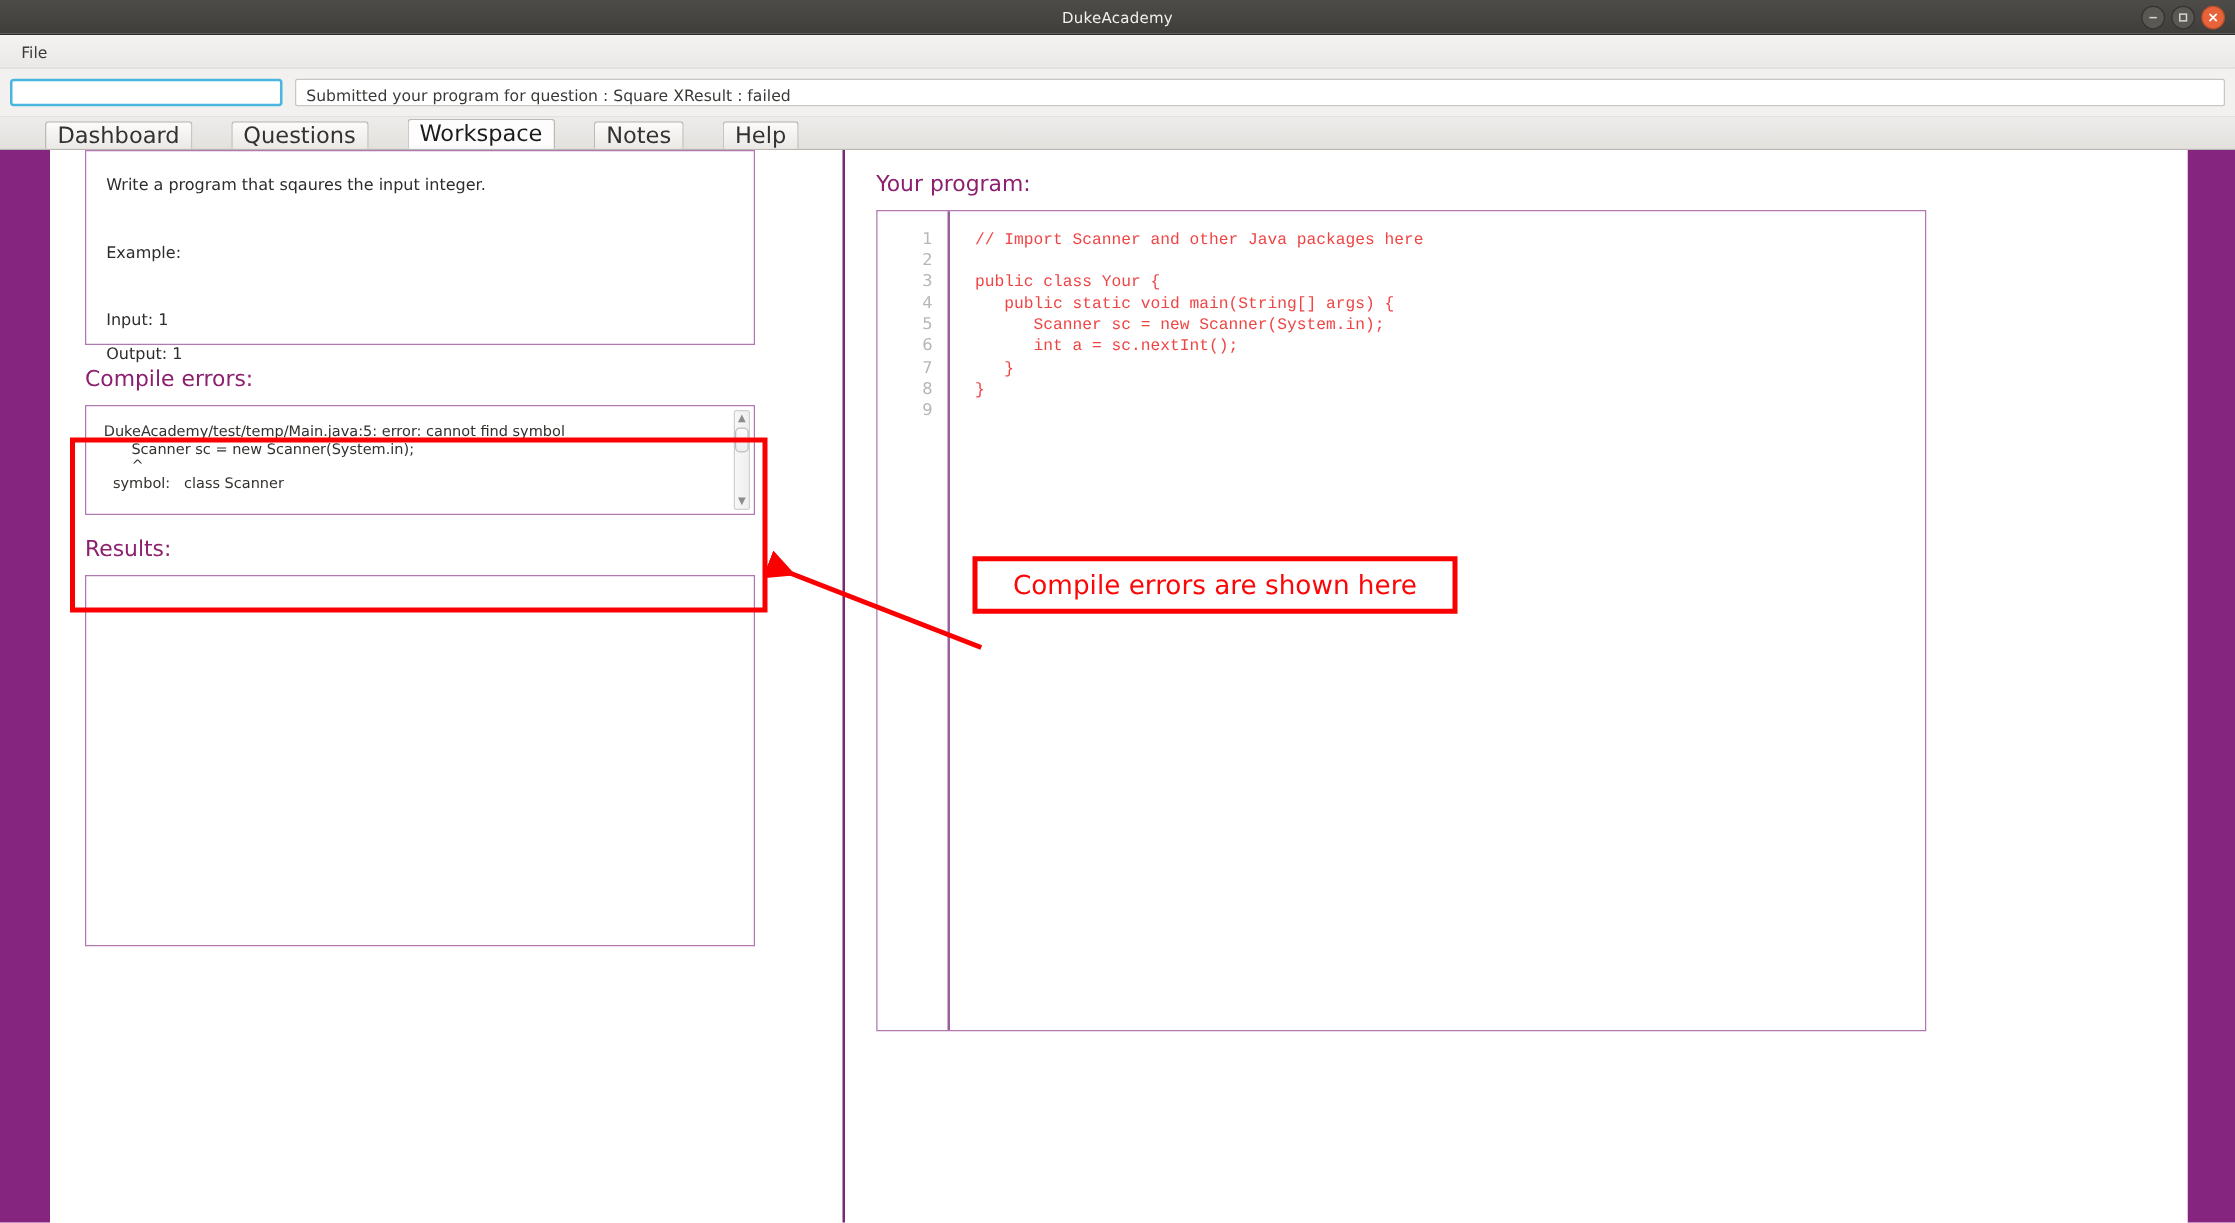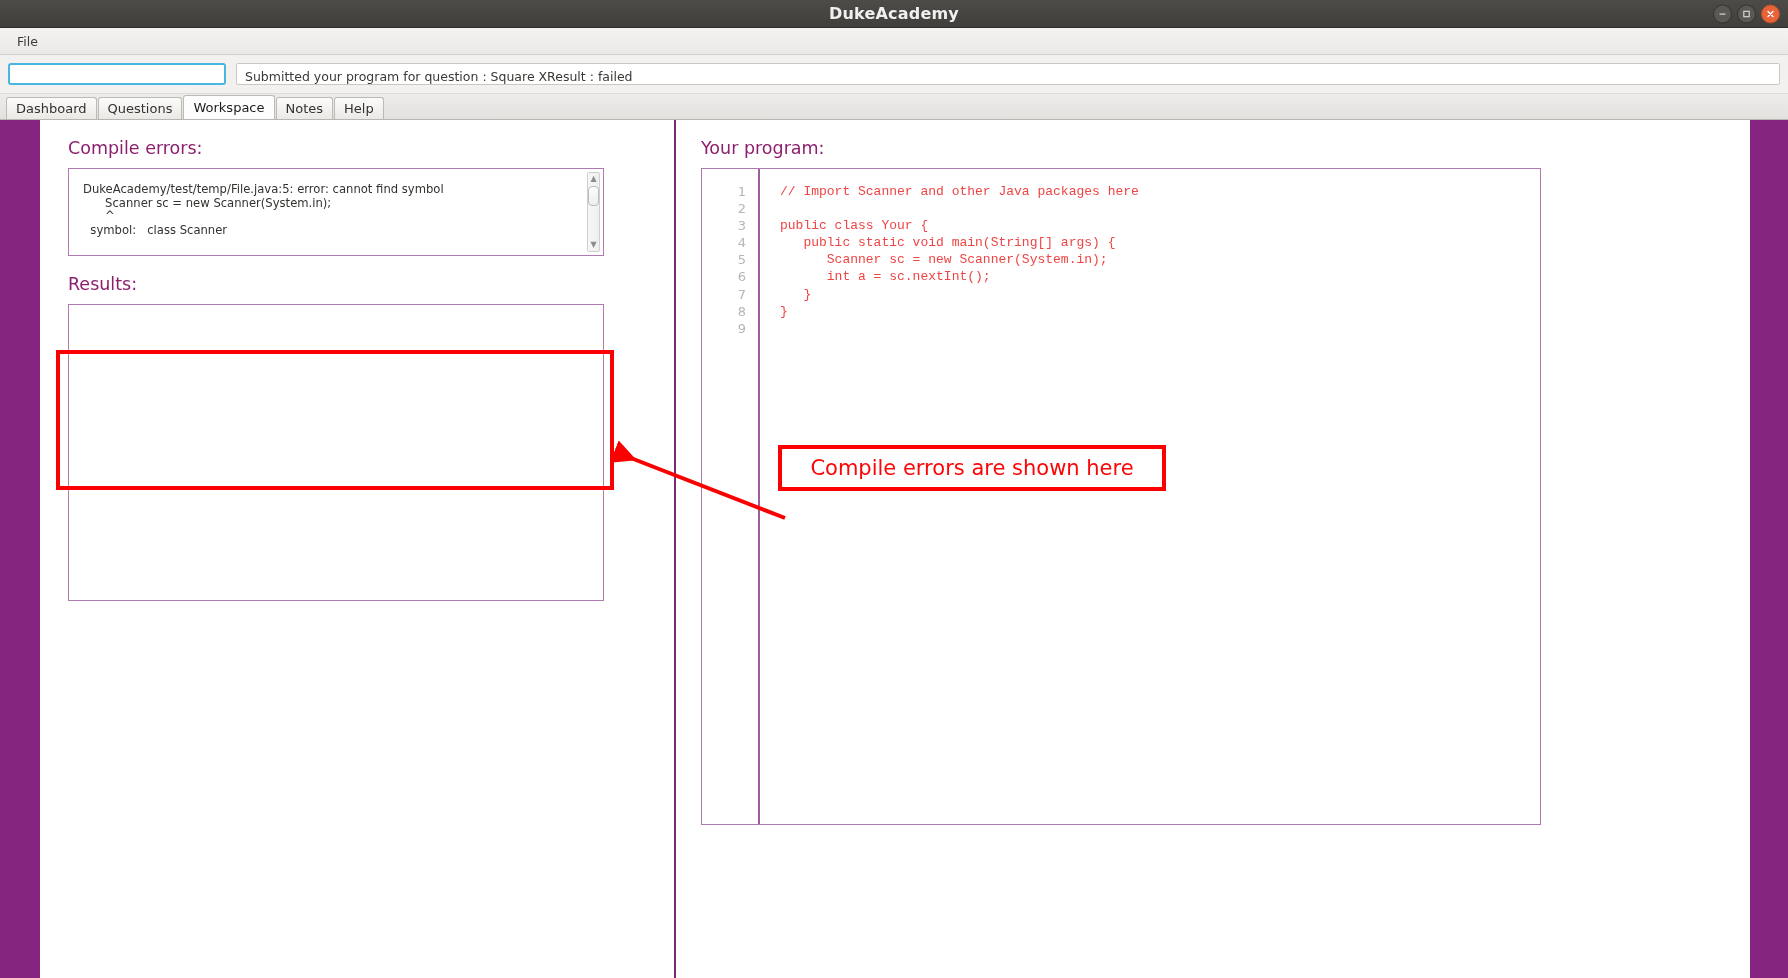--- a/index.html
+++ b/index.html
@@ -20,22 +20,22 @@
     height: 27px;
     background: linear-gradient(to bottom, #4e4c49 0%, #474541 50%, #403e3a 100%);
     border-bottom: 1px solid #2f2d2b;
     display: flex;
     align-items: center;
     justify-content: center;
     position: relative;
   }
   .titlebar-title {
     color: #f2f0ee;
-    font-size: 16px;
-    font-weight: bold;
+    font-size: 12px;
+    font-weight: normal;
     letter-spacing: 0.2px;
   }
   .window-controls {
     position: absolute;
     right: 8px;
     top: 50%;
     transform: translateY(-50%);
     display: flex;
     gap: 5px;
     align-items: center;
@@ -122,28 +122,29 @@
     border-bottom: 1px solid #b9b6b2;
     display: flex;
     align-items: flex-end;
     padding-left: 6px;
   }
   .tab {
     height: 22px;
     padding: 0 9px;
     display: flex;
     align-items: center;
-    font-size: 13px;
+    font-size: 18px;
     color: #343230;
     background: linear-gradient(to bottom, #fbfbfa 0%, #ebe9e6 100%);
     border: 1px solid #bdbab6;
     border-bottom: none;
     border-radius: 3px 3px 0 0;
     margin-right: 1px;
     box-sizing: border-box;
+    margin-left: 30px;
   }
   .tab.active {
     background: #fdfdfd;
     color: #1c1b1a;
     height: 24px;
   }
 
   
   .appbody {
     position: relative;
@@ -367,24 +368,32 @@
   <div class="tab">Help</div>
 </div>
 
 <div class="appbody">
   <div class="side-accent"></div>
 
   <div class="content">
 
     <div class="pane-left">
 
+      <div class="box box-problem">
+        <div class="problem-text">Write a program that sqaures the input integer.
+
+Example:
+
+Input: 1
+Output: 1</div>
+      </div>
 
       <div class="section-title">Compile errors:</div>
       <div class="box box-errors">
-        <div class="error-text">DukeAcademy/test/temp/File.java:5: error: cannot find symbol
+        <div class="error-text">DukeAcademy/test/temp/Main.java:5: error: cannot find symbol
       Scanner sc = new Scanner(System.in);
       ^
   symbol:   class Scanner</div>
         <div class="vscroll">
           <span class="vscroll-arrow">▲</span>
           <div class="vscroll-thumb"></div>
           <span class="vscroll-arrow">▼</span>
         </div>
       </div>
 

